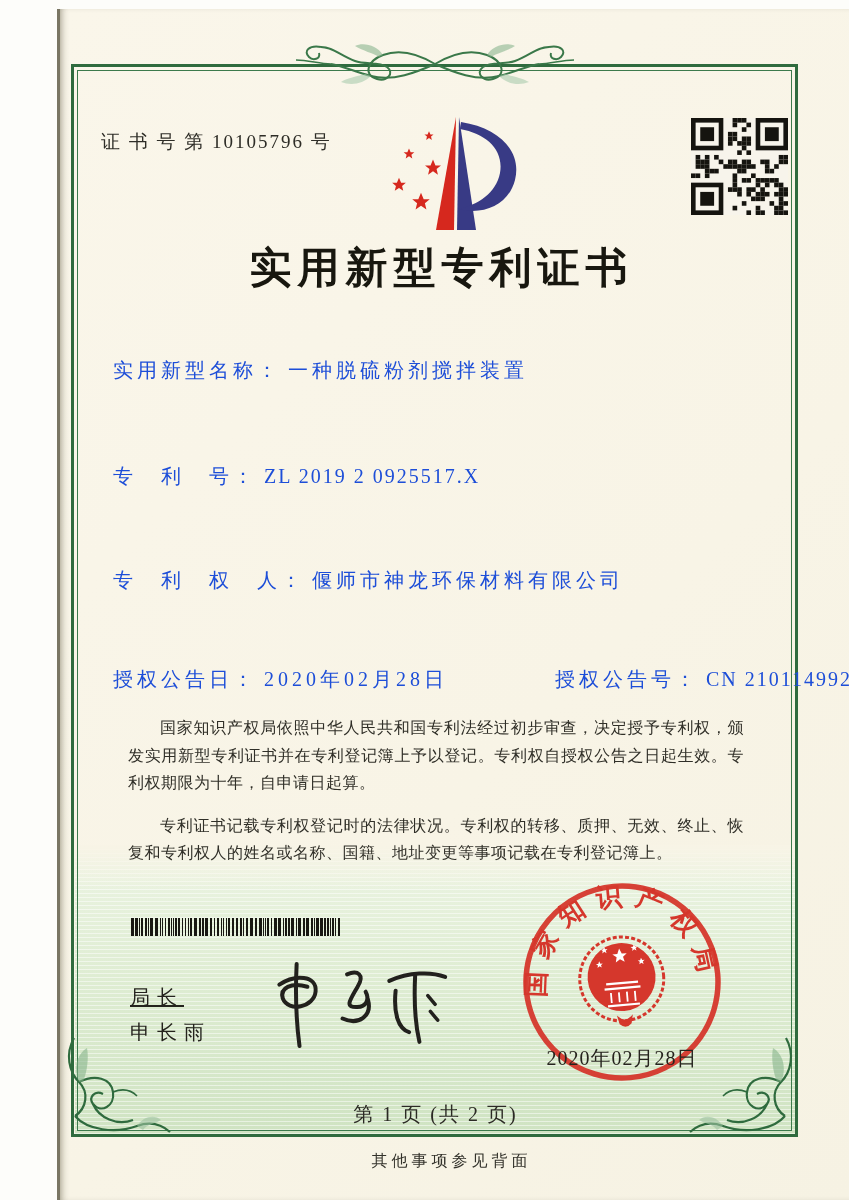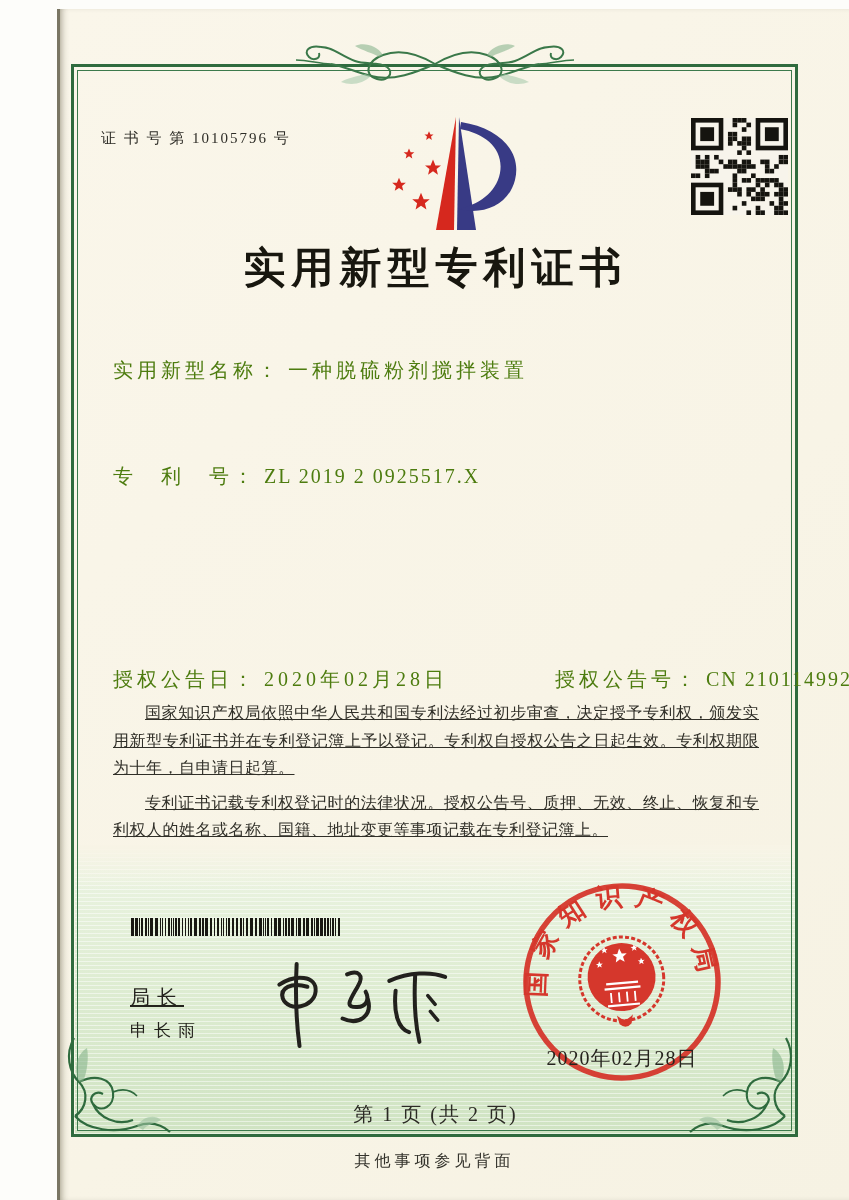--- a/index.html
+++ b/index.html
@@ -13,37 +13,37 @@
   
   .greenzone{position:absolute;left:75px;top:845px;width:721px;height:290px;
     background:
       linear-gradient(to bottom, rgba(248,244,230,1) 0%, rgba(248,244,230,0) 16%),
       repeating-linear-gradient(to bottom, rgba(255,255,255,.5) 0 1px, rgba(255,255,255,0) 1px 4px),
       linear-gradient(to bottom,#ecf4e3 0%,#dfedd3 45%,#cfe3c2 100%);}
   
   .frame{position:absolute;left:71px;top:64px;width:727px;height:1073px;
          border:3px solid #2f6b3e;box-sizing:border-box;}
   .frame::before{content:"";position:absolute;inset:3px;border:1px solid #3c7a4c;}
-  .certno{left:101px;top:129px;font-size:15px;letter-spacing:2px;color:#2e2d27;}
+  .certno{left:101px;top:129px;font-size:19px;letter-spacing:2px;color:#2e2d27;}
   .title{left:72px;top:240px;width:727px;text-align:center;font-size:42px;font-weight:600;
-         letter-spacing:6px;padding-left:0;color:#18170f;}
-  .frow{position:absolute;left:113px;font-size:20px;letter-spacing:4px;white-space:nowrap;color:#4d7c0f;}
+         letter-spacing:6px;padding-left:6px;color:#18170f;}
+  .frow{position:absolute;left:113px;font-size:20px;letter-spacing:4px;white-space:nowrap;color:#1d4ed8;}
   .frow .colon{margin-right:7px;}
   .lat{letter-spacing:2px;}
   .paras{position:absolute;left:113px;top:699px;width:646px;font-size:16px;line-height:27.5px;
          letter-spacing:.5px;text-align:justify;color:#302f28;}
-  .paras p{margin:0;text-indent:2em;text-decoration:underline;}
+  .paras p{margin:15px;text-indent:2em;}
   .paras p + p{margin-top:7px;}
   .grp2{position:absolute;left:442px;top:0;}
   .sigtitle{left:130px;top:984px;font-size:20px;letter-spacing:7px;color:#24231d;text-decoration:underline;}
-  .signame{left:130px;top:1019px;font-size:17px;letter-spacing:7px;color:#24231d;}
+  .signame{left:130px;top:1019px;font-size:20px;letter-spacing:7px;color:#24231d;}
   .sealdate{left:510px;top:1045px;width:224px;text-align:center;font-size:20px;
             letter-spacing:1px;color:#26241e;}
   .pageinfo{left:72px;top:1101px;width:727px;text-align:center;font-size:20px;letter-spacing:2px;color:#2b2a24;}
-  .backnote{left:71px;top:1151px;width:727px;text-align:center;font-size:16px;letter-spacing:4px;color:#33322b;}
+  .backnote{left:88px;top:1151px;width:727px;text-align:center;font-size:16px;letter-spacing:4px;color:#33322b;}
   svg{display:block;overflow:visible;}
   #qr{background:#f7f4eb;}
   .sig{transform:rotate(-2deg);}
   .sealwrap{transform:rotate(-5deg);}
 </style>
 </head>
 <body>
 
 <div class="page">
 
@@ -221,30 +221,33 @@
     </svg>
 
   <div class="abs title">实用新型专利证书</div>
 
   <div class="frow" style="top:357px;">
     <span>实用新型名称</span><span class="colon">：</span><span>一种脱硫粉剂搅拌装置</span>
   </div>
   <div class="frow" style="top:463px;">
     <span>专　利　号</span><span class="colon">：</span><span class="lat">ZL 2019 2 0925517.X</span>
   </div>
+  <div class="frow" style="top:567px;">
+    <span>专　利　权　人</span><span class="colon">：</span><span>偃师市神龙环保材料有限公司</span>
+  </div>
   <div class="frow" style="top:666px;width:646px;">
     <span>授权公告日</span><span class="colon">：</span><span>2020年02月28日</span>
     <span class="grp2">
       <span>授权公告号</span><span class="colon">：</span><span class="lat">CN 210114992 U</span>
     </span>
   </div>
 
   <div class="paras">
     <p>国家知识产权局依照中华人民共和国专利法经过初步审查，决定授予专利权，颁发实用新型专利证书并在专利登记簿上予以登记。专利权自授权公告之日起生效。专利权期限为十年，自申请日起算。</p>
-    <p>专利证书记载专利权登记时的法律状况。授权公告号、质押、无效、终止、恢复和专利权人的姓名或名称、国籍、地址变更等事项记载在专利登记簿上。</p>
+    <p>专利证书记载专利权登记时的法律状况。专利权的转移、质押、无效、终止、恢复和专利权人的姓名或名称、国籍、地址变更等事项记载在专利登记簿上。</p>
   </div>
 
   <svg class="abs" id="bc" style="left:131px;top:918px;" width="214" height="18" viewBox="0 0 214 18">
       <rect x="0" y="0" width="3" height="18" fill="#191813"></rect>
       <rect x="4" y="0" width="3" height="18" fill="#191813"></rect>
       <rect x="8" y="0" width="1" height="18" fill="#191813"></rect>
       <rect x="10" y="0" width="2" height="18" fill="#191813"></rect>
       <rect x="14" y="0" width="2" height="18" fill="#191813"></rect>
       <rect x="17" y="0" width="1" height="18" fill="#191813"></rect>
       <rect x="19" y="0" width="3" height="18" fill="#191813"></rect>

